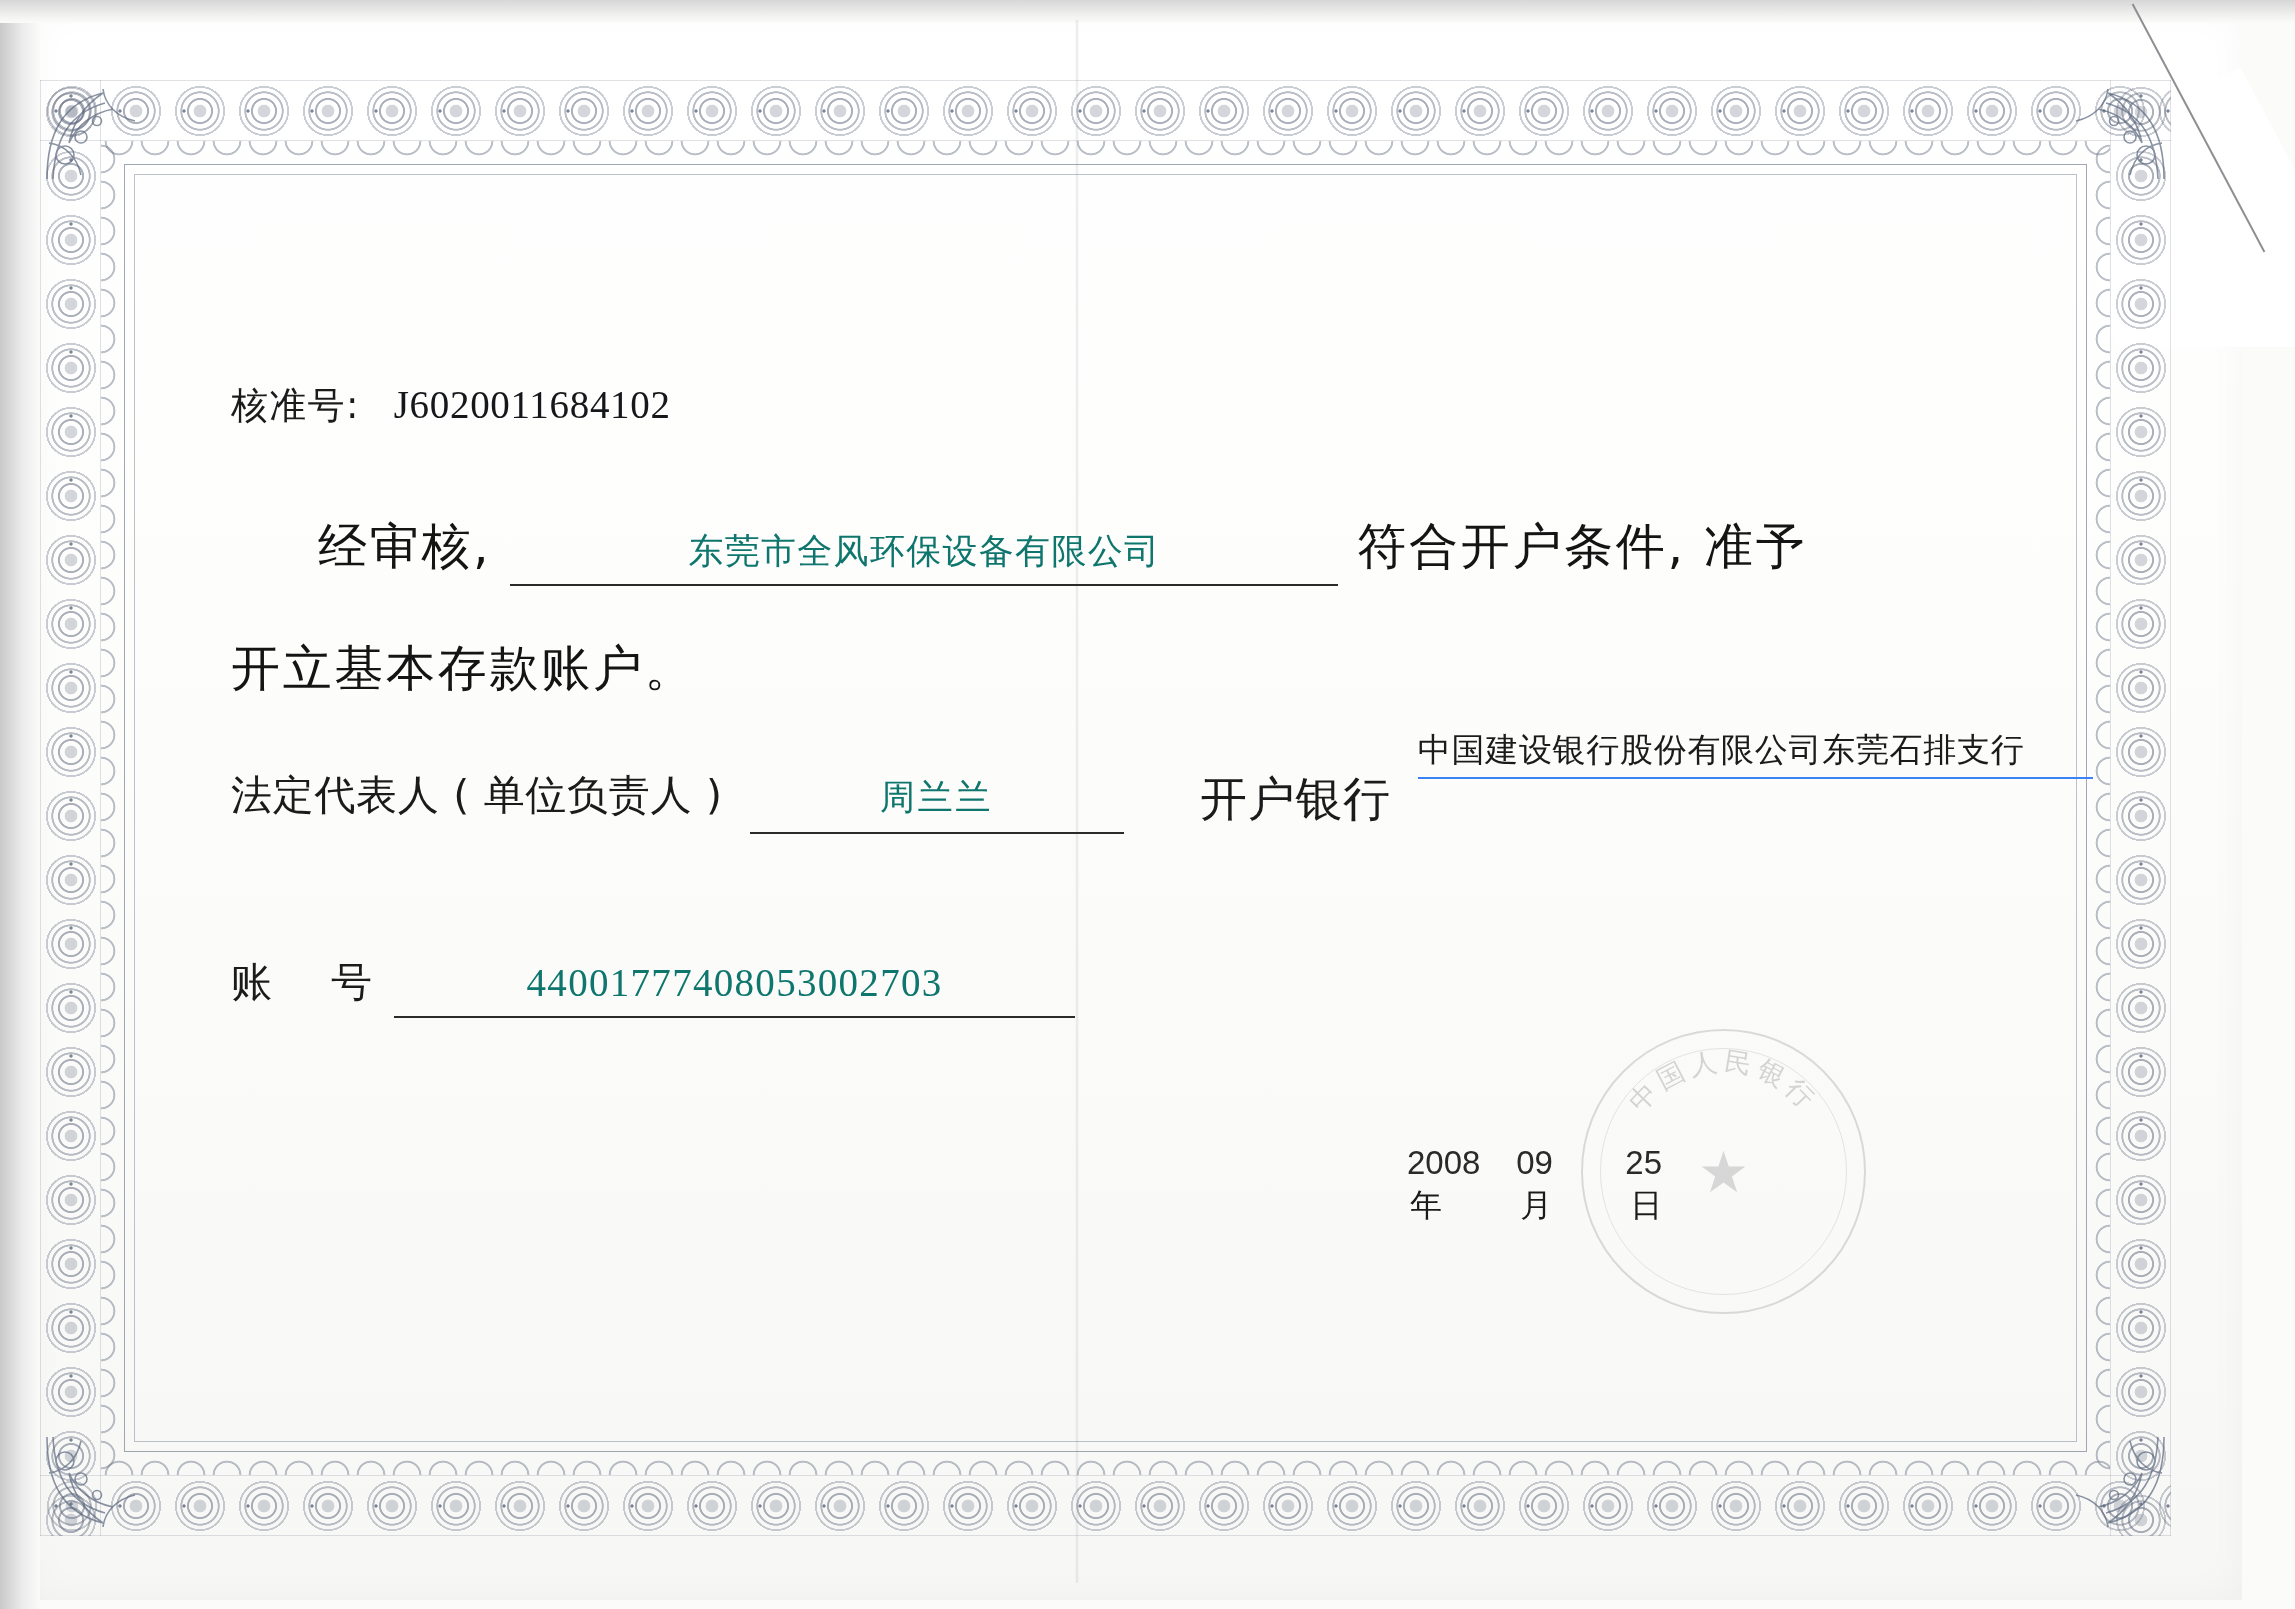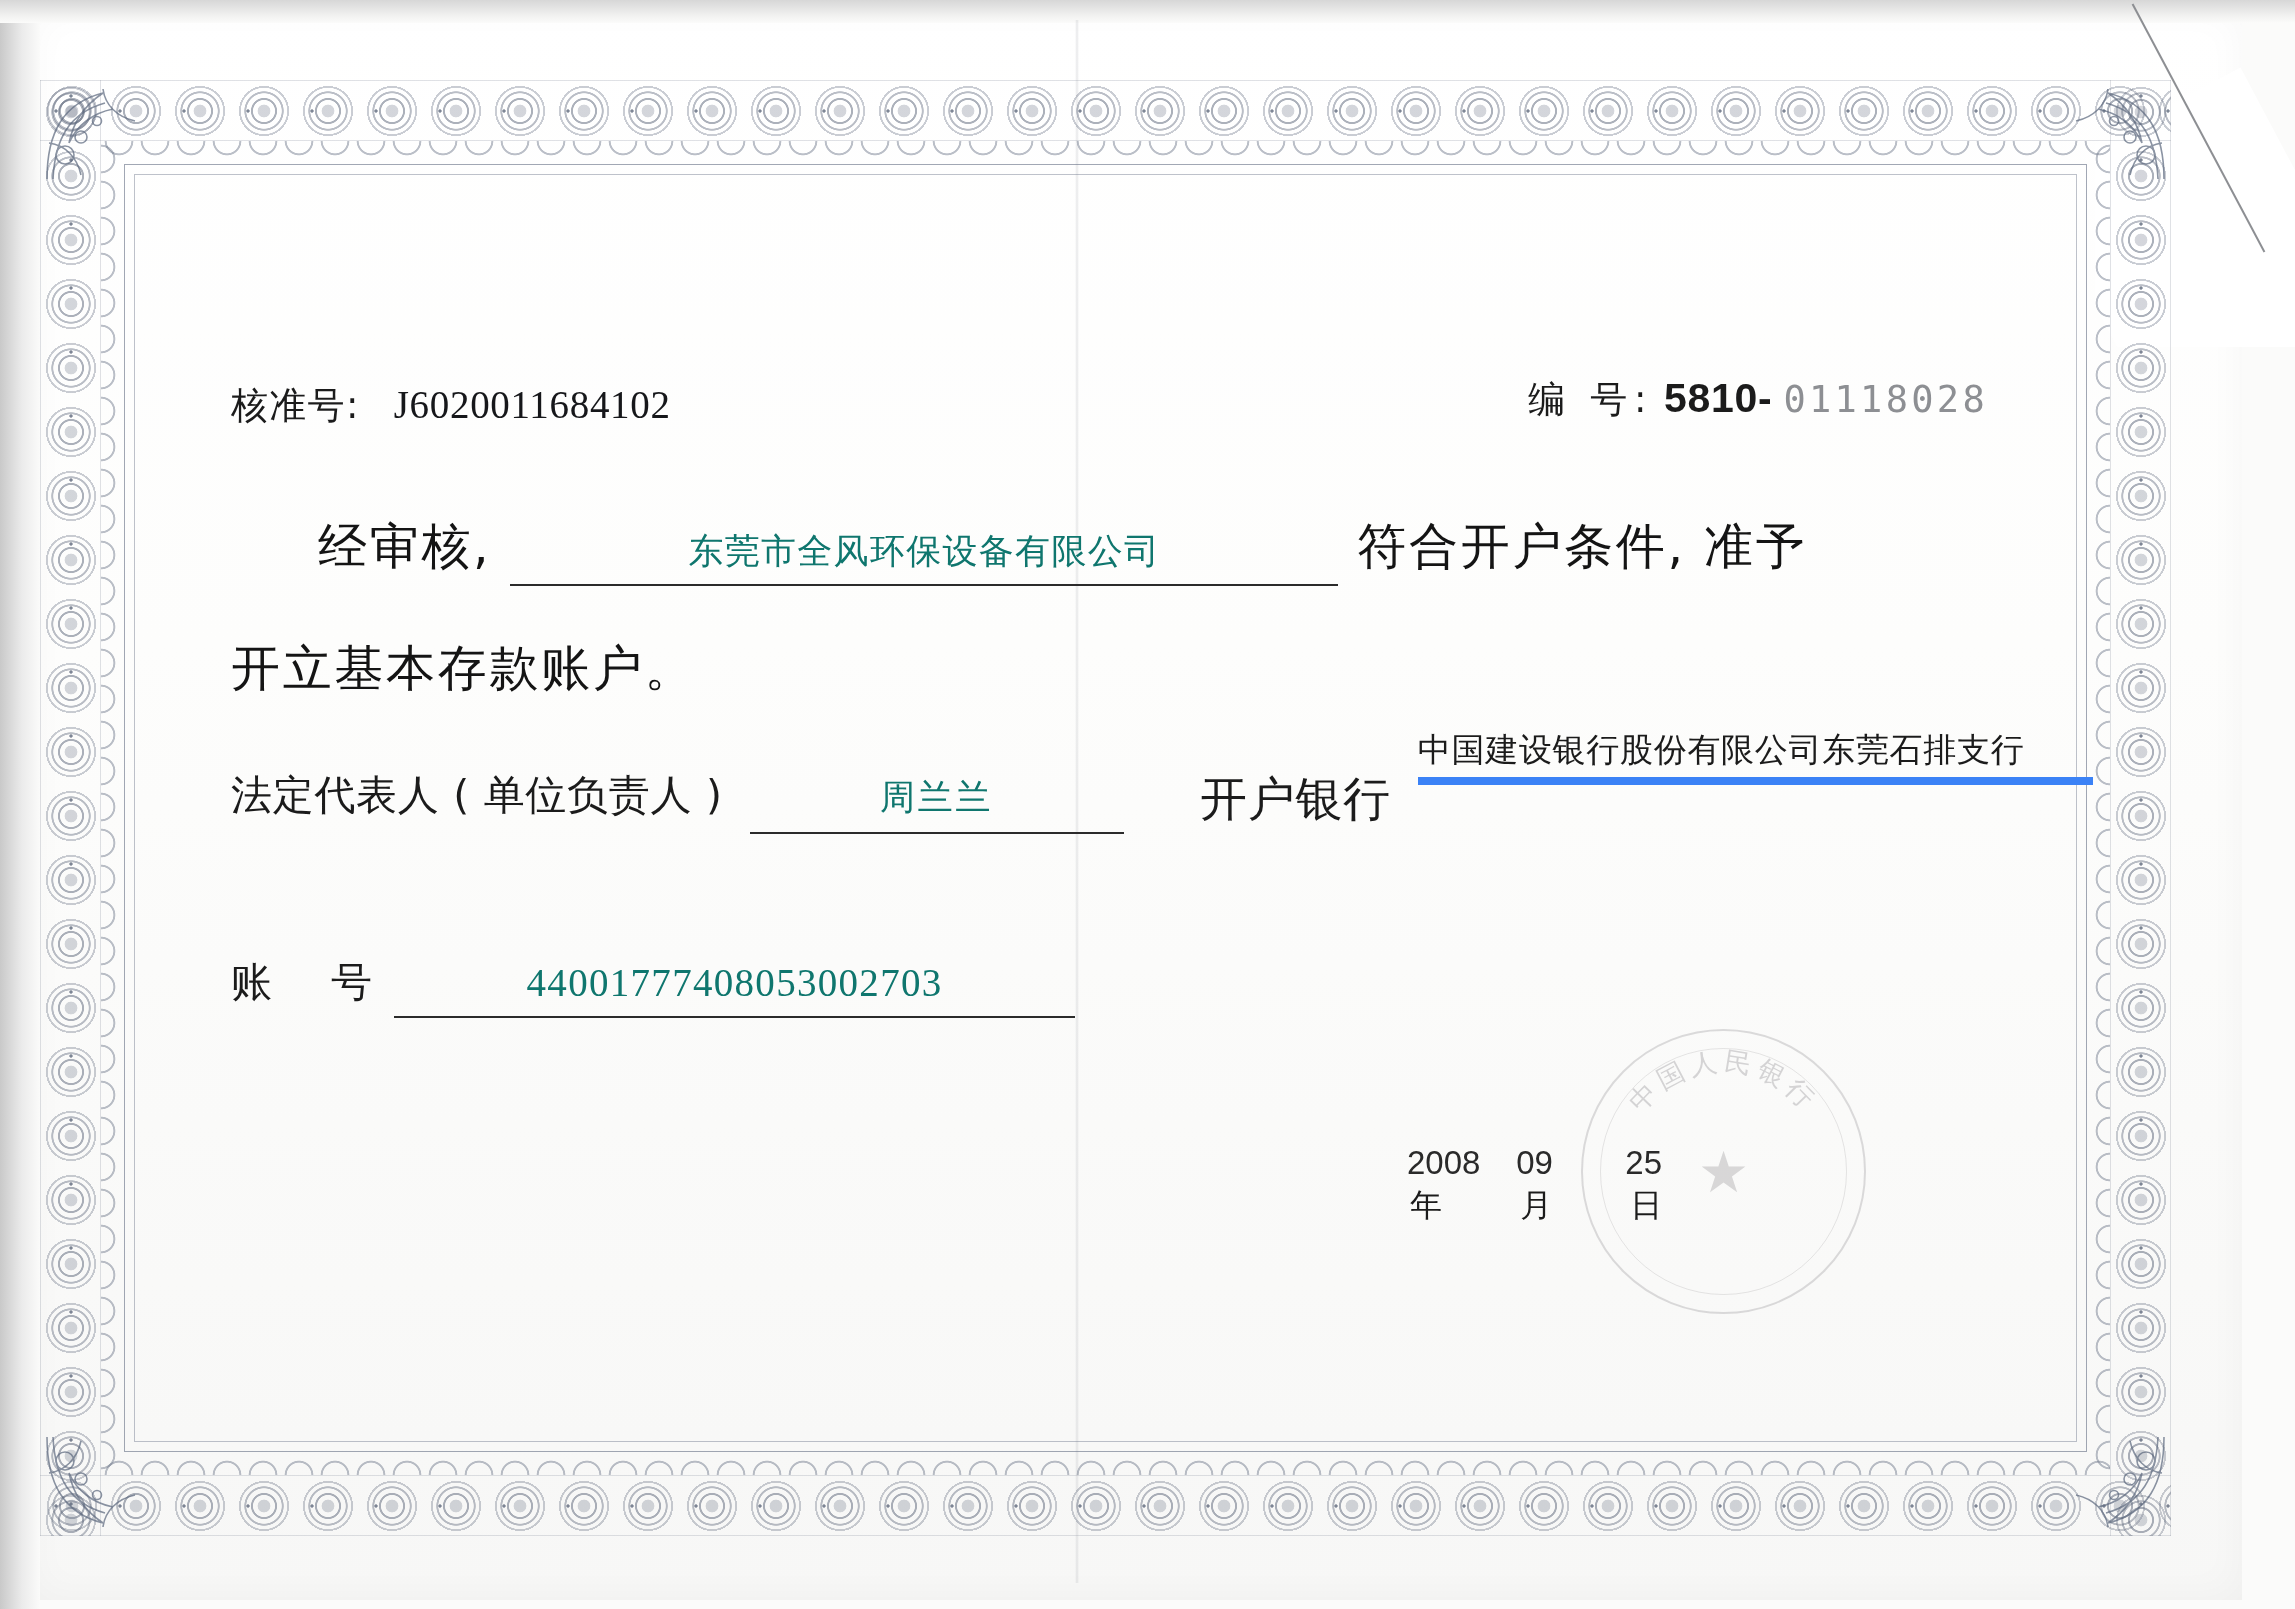--- a/index.html
+++ b/index.html
@@ -301,21 +301,21 @@
     font-size: 47px;
     font-family: "DejaVu Sans", "Liberation Sans", sans-serif;
     letter-spacing: 0.7px;
     vertical-align: top;
     margin-top: 44px;
   }
   #bank-name {
     display: inline-block;
     width: 675px;
     margin-left: 24px;
-    border-bottom: 8px solid #3b82f6;
+    border-bottom: 2px solid #3b82f6;
     font-size: 33px;
     line-height: 41px;
     letter-spacing: 0.7px;
     text-align: left;
     padding-bottom: 6.7px;
     position: relative;
     top: -39px;
     font-family: "DejaVu Sans", "Liberation Sans", sans-serif;
   }
 
@@ -480,25 +480,20 @@
   </div>
 
   <div id="content">
 
 
     <div class="row" id="row-approval">
       <span class="lbl">核准号:</span>
       <span id="approval-value">J6020011684102</span>
     </div>
 
-    <div class="row" id="row-serial">
-      <span class="lbl">编 号:</span>
-      <span id="serial-prefix">5810-</span>
-      <span id="serial-number">01118028</span>
-    </div>
 
     <div class="row" id="row-statement">
       <div id="stmt-line1">
         <span class="big">经审核,</span>
         <span class="fill-underline" id="company-name">东莞市全风环保设备有限公司</span>
         <span class="big">符合开户条件, 准予</span>
       </div>
       <div id="stmt-line2" class="big">开立基本存款账户。</div>
     </div>
 

